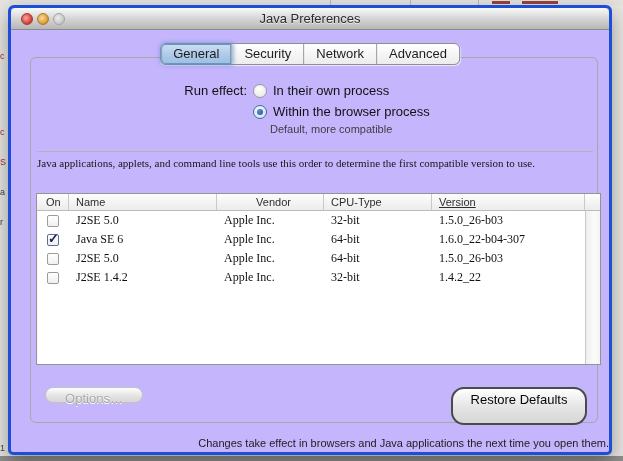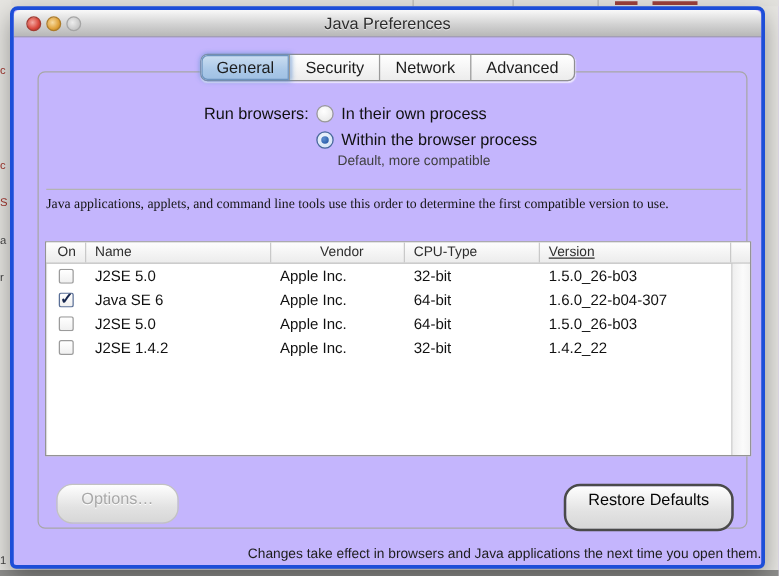--- a/index.html
+++ b/index.html
@@ -103,21 +103,21 @@
   .thead { display:flex; height:17px; background:linear-gradient(#fdfdfd,#ececec);
     border-bottom:1px solid #bcbcbc; font-size:11px; color:#2e2e2e; }
   .th { line-height:16px; border-right:1px solid #c9c9c9; padding-left:7px; white-space:nowrap; overflow:hidden; }
   .th.c-on { width:32px; padding-left:9px; }
   .th.c-name { width:148px; }
   .th.c-vendor { width:107px;text-align:center; }
   .th.c-cpu { width:108px; }
   .th.c-ver { width:153px;text-decoration:underline; }
   .th.c-scroll { flex:1; border-right:none; }
   .trow { display:flex; height:19px; align-items:center; font-size:12px; color:#111; }
-  .td { white-space:nowrap; overflow:hidden; }
+  .td { white-space:nowrap; overflow:hidden;font-family:Liberation Serif, serif; }
   .td.c-on { width:32px; display:flex; justify-content:center; }
   .td.c-name { width:148px; padding-left:7px; }
   .td.c-vendor { width:107px; padding-left:7px; }
   .td.c-cpu { width:108px; padding-left:7px; }
   .td.c-ver { width:153px; padding-left:7px; }
   .checkbox {
     width:12px; height:12px; background:linear-gradient(#ffffff,#f0f0f0);
     border:1px solid #9b9b9b; border-radius:2px; position:relative;
   }
   .checkbox .mark { display:none; }
@@ -135,21 +135,21 @@
   .drag-hint { position:absolute; left:25px; top:363px; width:565px; text-align:center; font-size:11px; color:#232323; }
 
   
   .pill {
     position:absolute; top:379px; height:38px; border-radius:13px;
     font-size:13px; text-align:center;
     background:linear-gradient(#fefefe,#e2e2e2 60%,#d7d7d7);
     cursor:default;
   }
   .options-btn {
-    left:34px; width:98px; height:32px; line-height:22px;
+    left:34px; width:98px; height:16px; line-height:22px;
     border:1px solid #c2c2c2; color:#a8a8a8;
     text-shadow:0 1px 0 #fff;
   }
   .restore-btn {
     left:440px; width:136px; line-height:22px;
     border:2px solid #4a4a4a; color:#050505;
   }
 
   .footer { position:absolute; left:0; top:429px; width:100%; text-align:right; font-size:11px; color:#1d1d1d; }
 </style>
@@ -184,21 +184,21 @@
 
   <div class="tabbox"></div>
 
   <div class="tabs">
     <div class="seg on">General</div>
     <div class="seg">Security</div>
     <div class="seg">Network</div>
     <div class="seg">Advanced</div>
   </div>
 
-  <div class="line run-label">Run browsers:</div>
+  <div class="line run-label">Run effect:</div>
 
   <span class="radio r1"></span>
   <div class="line radio-row1">In their own process</div>
 
   <span class="radio r2 on">
       <span class="dot"></span>
     </span>
   <div class="line radio-row2">Within the browser process</div>
 
   <div class="note">Default, more compatible</div>

